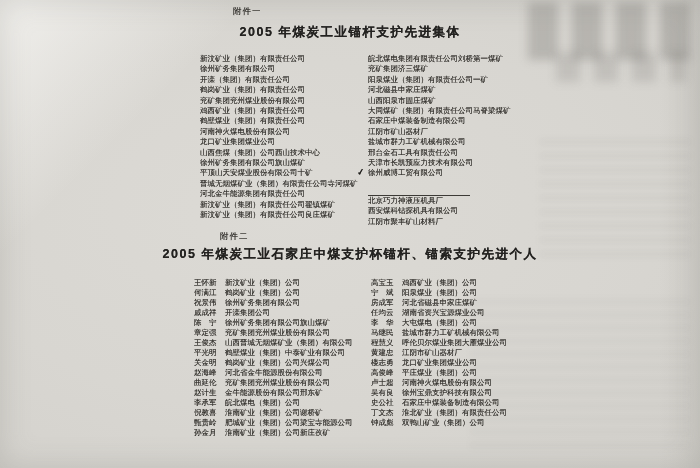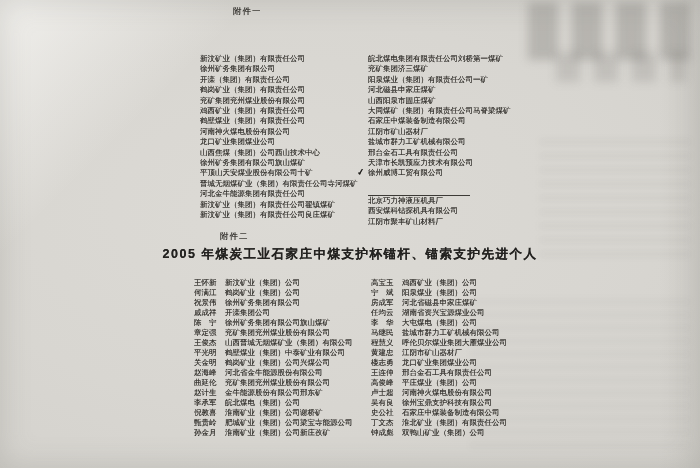--- a/index.html
+++ b/index.html
@@ -74,20 +74,21 @@
 <body>
 
 <div class="paper">
   <div class="bleed bleed-top"></div>
   <div class="bleed bleed-top2"></div>
   <div class="bleed bleed-mid"></div>
   <div class="bleed bleed-low"></div>
 
   <div class="att-label att1">附件一</div>
 
+  <h1 class="doc-title t1">2005 年煤炭工业锚杆支护先进集体</h1>
 
   <div class="col s1-left">
       <div class="row"><span>新汶矿业（集团）有限责任公司</span></div>
       <div class="row"><span>徐州矿务集团有限公司</span></div>
       <div class="row"><span>开滦（集团）有限责任公司</span></div>
       <div class="row"><span>鹤岗矿业（集团）有限责任公司</span></div>
       <div class="row"><span>兖矿集团兖州煤业股份有限公司</span></div>
       <div class="row"><span>鸡西矿业（集团）有限责任公司</span></div>
       <div class="row"><span>鹤壁煤业（集团）有限责任公司</span></div>
       <div class="row"><span>河南神火煤电股份有限公司</span></div>
@@ -143,21 +144,20 @@
   <div class="col s2-right">
       <div class="row"><span class="pname">高宝玉</span><span>鸡西矿业（集团）公司</span></div>
       <div class="row"><span class="pname">宁　斌</span><span>阳泉煤业（集团）公司</span></div>
       <div class="row"><span class="pname">房成军</span><span>河北省磁县申家庄煤矿</span></div>
       <div class="row"><span class="pname">任均云</span><span>湖南省资兴宝源煤业公司</span></div>
       <div class="row"><span class="pname">李　华</span><span>大屯煤电（集团）公司</span></div>
       <div class="row"><span class="pname">马继民</span><span>盐城市群力工矿机械有限公司</span></div>
       <div class="row"><span class="pname">程慧义</span><span>呼伦贝尔煤业集团大雁煤业公司</span></div>
       <div class="row"><span class="pname">黄建忠</span><span>江阴市矿山器材厂</span></div>
       <div class="row"><span class="pname">楼志勇</span><span>龙口矿业集团煤业公司</span></div>
-      <div class="row"><span class="pname">王连仲</span><span>邢台金石工具有限责任公司</span></div>
       <div class="row"><span class="pname">高俊峰</span><span>平庄煤业（集团）公司</span></div>
       <div class="row"><span class="pname">卢士超</span><span>河南神火煤电股份有限公司</span></div>
       <div class="row"><span class="pname">吴有良</span><span>徐州宝鼎支护科技有限公司</span></div>
       <div class="row"><span class="pname">史公社</span><span>石家庄中煤装备制造有限公司</span></div>
       <div class="row"><span class="pname">丁文杰</span><span>淮北矿业（集团）有限责任公司</span></div>
       <div class="row"><span class="pname">钟成彪</span><span>双鸭山矿业（集团）公司</span></div>
     </div>
 </div>
 
 </body></html>

